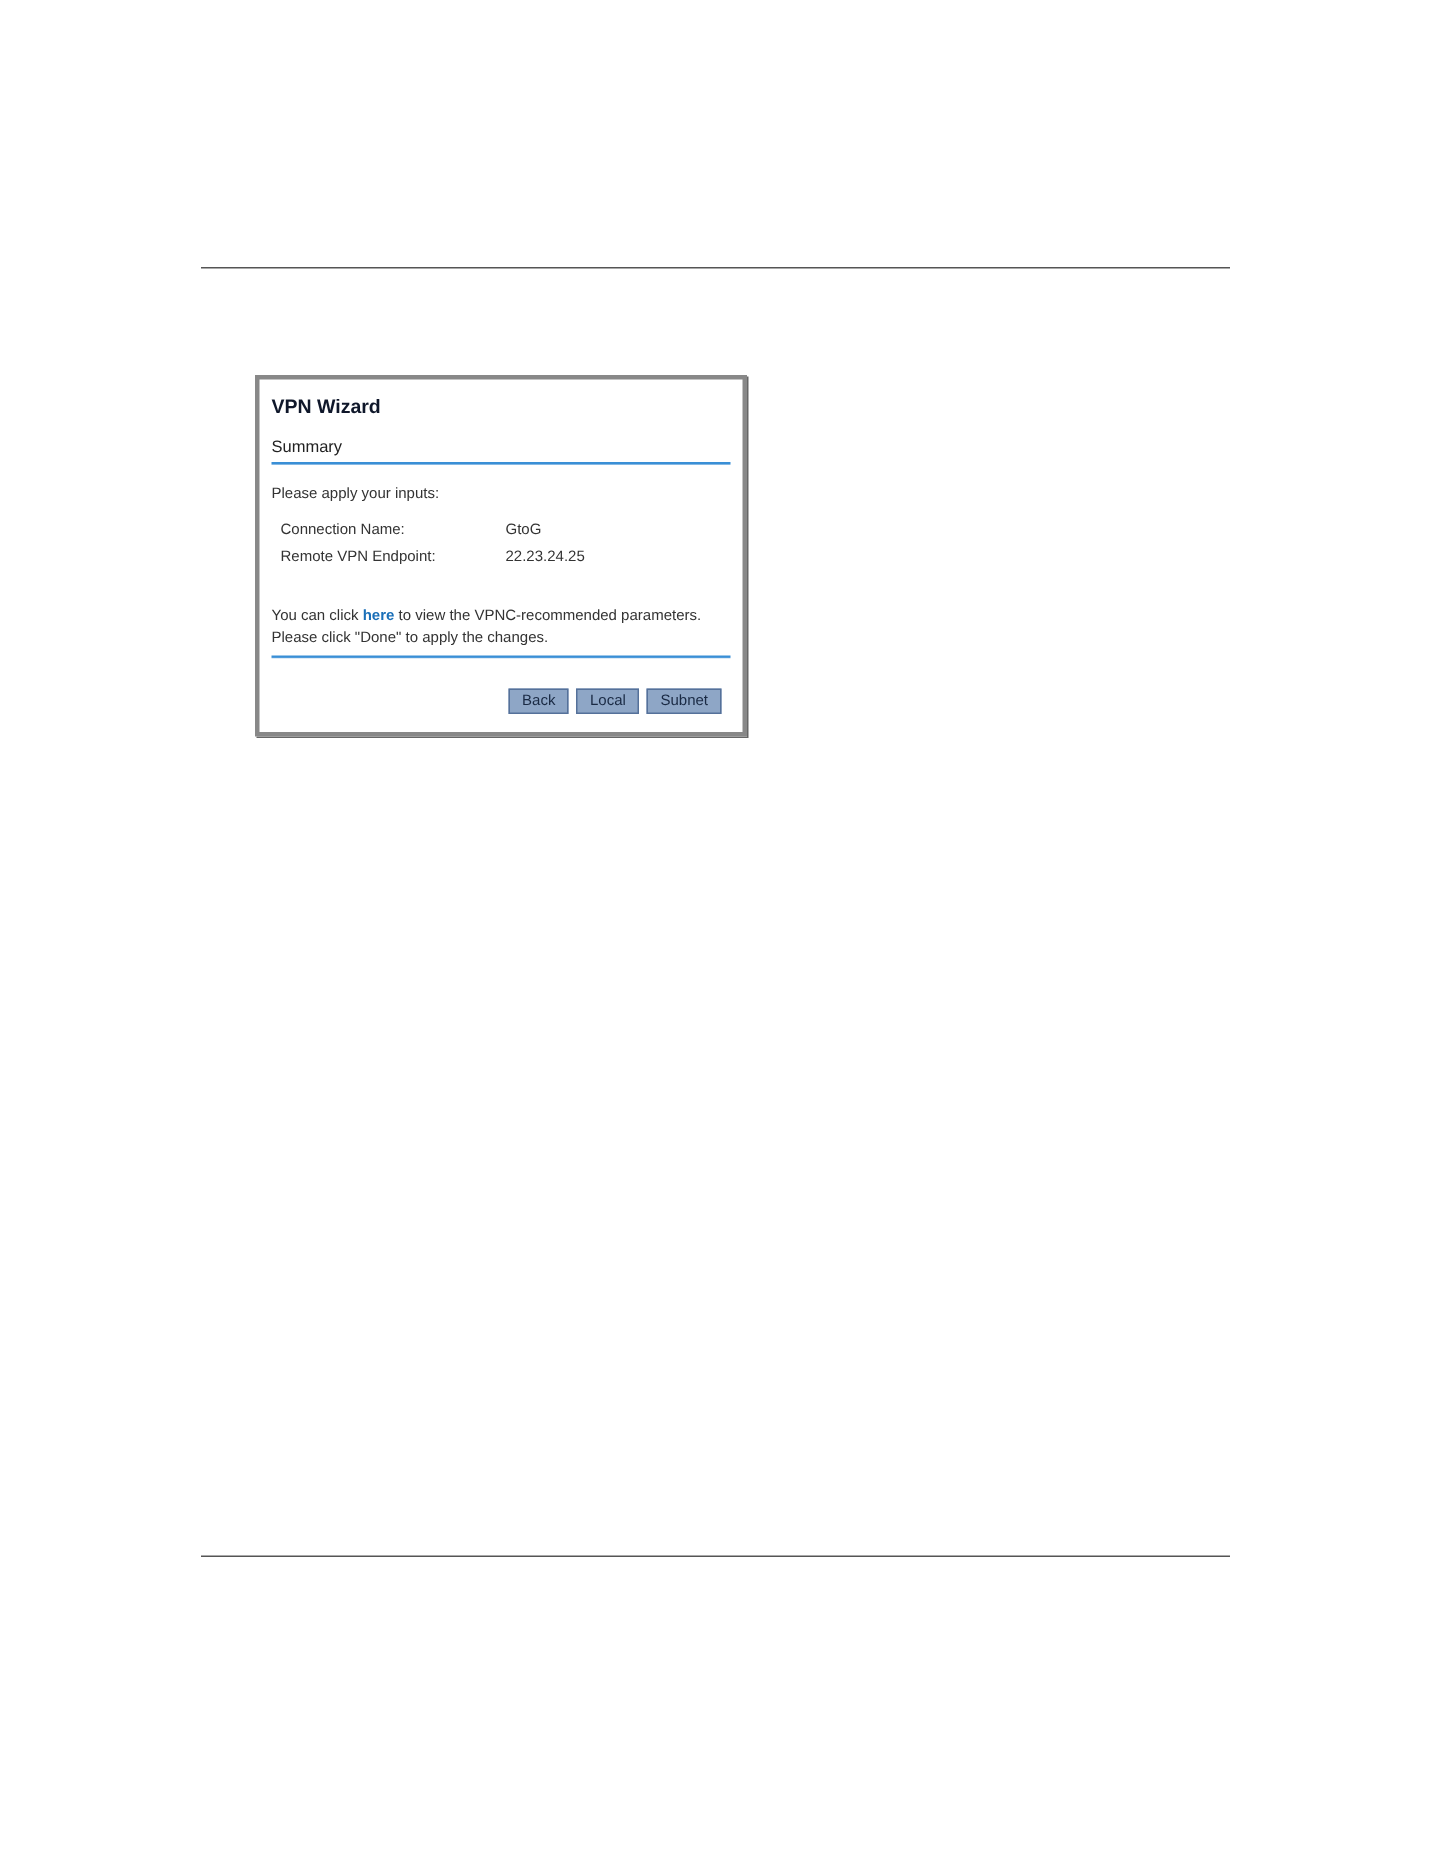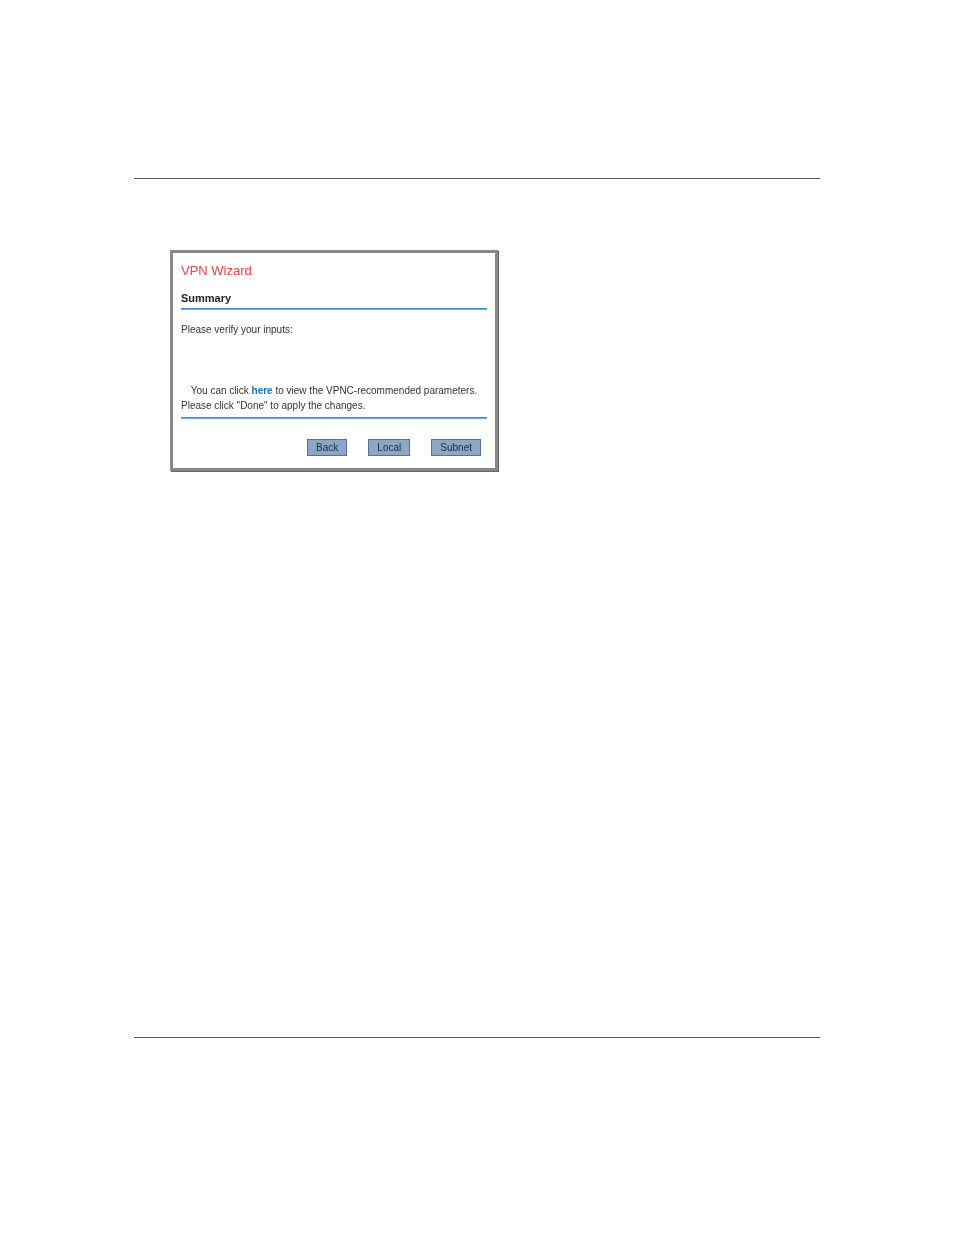--- a/index.html
+++ b/index.html
@@ -36,28 +36,28 @@
     left: 170px;
     width: 322px;
     background: #fff;
     border: 3px solid #888;
     box-shadow: 1px 1px 0 #666;
   }
   .wizard-inner {
     padding: 8px 8px 6px 8px;
   }
   .wiz-title {
-    color: #ef4444;
-    font-weight: normal;
+    color: #0f172a;
+    font-weight: bold;
     font-size: 13px;
     margin-bottom: 10px;
     margin-top: 2px;
   }
   .wiz-section {
-    font-weight: bold;
+    font-weight: normal;
     font-size: 11px;
     color: #222;
     margin-top: 14px;
     margin-bottom: 4px;
   }
   .divider {
     height: 2px;
     background: linear-gradient(to bottom, #3a8fd6 0%, #3a8fd6 60%, #bcd7ee 100%);
     margin-bottom: 14px;
   }
@@ -81,23 +81,22 @@
   .gap {
     height: 8px;
   }
   .prompt {
     font-size: 10px;
     color: #333;
     margin-left: 0;
     margin-bottom: 4px;
   }
   .note-line {
-    margin-top: 22px;
+    margin-top: 6px;
     font-size: 10px;
-    text-align: center;
   }
   .note-line .link {
     color: #1a6fb8;
     font-weight: bold;
     cursor: pointer;
   }
   .apply-line {
     font-size: 10px;
     margin-top: 4px;
     margin-bottom: 6px;
@@ -108,44 +107,54 @@
   }
   .btn {
     display: inline-block;
     background: #8ea6c6;
     border: 1px solid #55719a;
     color: #1a2a44;
     font-size: 10px;
     height: 17px;
     line-height: 15px;
     padding: 0 8px;
-    margin-left: 18px;
+    margin-left: 2px;
     cursor: pointer;
     vertical-align: middle;
   }
 </style>
 </head>
 <body>
 
 <div class="page">
 
   <div class="hr-top"></div>
 
   <div class="wizard">
     <div class="wizard-inner">
 
       <div class="wiz-title">VPN Wizard</div>
 
       <div class="wiz-section">Summary</div>
       <div class="divider"></div>
 
-      <div class="prompt">Please verify your inputs:</div>
+      <div class="prompt">Please apply your inputs:</div>
 
       <div class="gap"></div>
 
+      <div class="fields">
+        <div class="row">
+          <div class="lbl">Connection Name:</div>
+          <div class="val">GtoG</div>
+        </div>
+        <div class="row">
+          <div class="lbl">Remote VPN Endpoint:</div>
+          <div class="val">22.23.24.25</div>
+        </div>
+      </div>
 
       <div class="gap"></div>
 
 
       <div class="gap"></div>
 
 
       <div class="note-line">
         <span>You can click </span><span class="link">here</span><span> to view the VPNC-recommended parameters.</span>
       </div>

